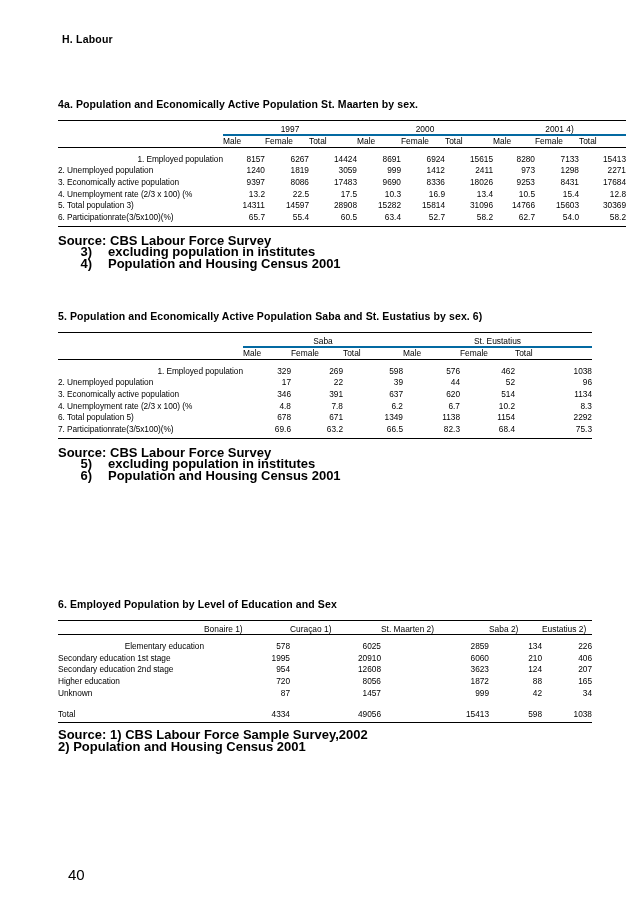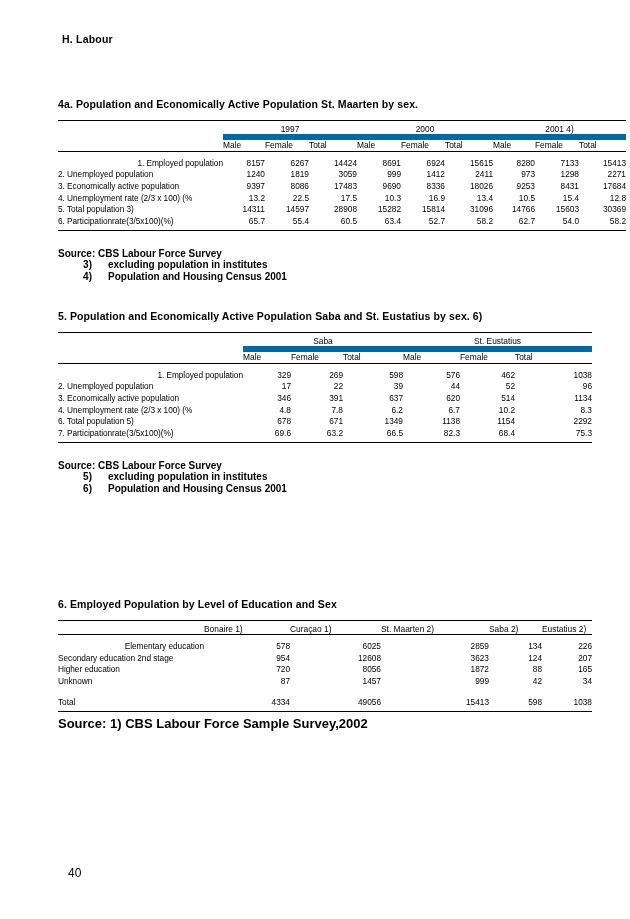--- a/index.html
+++ b/index.html
@@ -58,21 +58,21 @@
   .rule-top td { border-top: 1.6px solid #000; height: 3px; }
   .rule-mid td { border-top: 1px solid #000; height: 3px; }
   .rule-bot td { border-top: 1.3px solid #000; height: 3px; }
   .grp th {
     text-align: center;
     font-weight: bold;
     font-size: 8.4px;
     padding-bottom: 2px;
     padding-top: 2px;
   }
-  .grp th.u { border-bottom: 6px solid #0369a1; }
+  .grp th.u { border-bottom: 2px solid #0369a1; }
   .sub th {
     text-align: left;
     font-weight: bold;
     font-size: 8.4px;
     padding-top: 3px;
     padding-bottom: 2px;
   }
   .sub th.lbl { text-align: left; }
   tbody.body td {
     font-size: 8.3px;
@@ -81,41 +81,41 @@
     padding-bottom: 0.6px;
   }
   tbody.body td.lbl {
     text-align: left;
     letter-spacing: -0.05px;
   }
   tbody.body tr.first td { padding-top: 3px; text-align: right; }
   tbody.body tr.last td { padding-bottom: 3px; }
   tbody.body tr.gap td { height: 8px; }
   .src {
-    font-size: 10px;
+    font-size: 13px;
     font-weight: bold;
-    margin-top: 13px;
+    margin-top: 4px;
     line-height: 11.5px;
   }
   .src .note {
     display: block;
     padding-left: 0;
   }
   .src .note .num {
     display: inline-block;
     width: 34px;
     text-align: right;
     padding-right: 16px;
   }
   .src-flat { font-size: 13px; font-weight: bold; line-height: 12px; margin-top: 2px; }
   .pageno {
     position: absolute;
     left: 68px;
     top: 866px;
-    font-size: 12px;
+    font-size: 15px;
   }
 </style>
 </head>
 <body>
 
 <div class="page">
 
   <div class="section-label">H. Labour</div>
 
   <div class="block" style="top: 98px;">
@@ -388,20 +388,28 @@
       <tbody class="body">
         <tr class="first">
           <td class="lbl">Elementary education</td>
           <td>578</td>
           <td>6025</td>
           <td>2859</td>
           <td>134</td>
           <td>226</td>
         </tr>
         <tr>
+          <td class="lbl">Secondary education 1st stage</td>
+          <td>1995</td>
+          <td>20910</td>
+          <td>6060</td>
+          <td>210</td>
+          <td>406</td>
+        </tr>
+        <tr>
           <td class="lbl">Secondary education 2nd stage</td>
           <td>954</td>
           <td>12608</td>
           <td>3623</td>
           <td>124</td>
           <td>207</td>
         </tr>
         <tr>
           <td class="lbl">Higher education</td>
           <td>720</td>
@@ -430,18 +438,19 @@
           <td>1038</td>
         </tr>
         <tr class="rule-bot">
             <td colspan="6"></td>
           </tr>
       </tbody>
     </table>
 
     <div class="src-flat">
       <div>Source: 1) CBS Labour Force Sample Survey,2002</div>
+      <div>2)  Population and Housing Census 2001</div>
     </div>
   </div>
 
   <div class="pageno">40</div>
 
 </div>
 
 </body></html>

